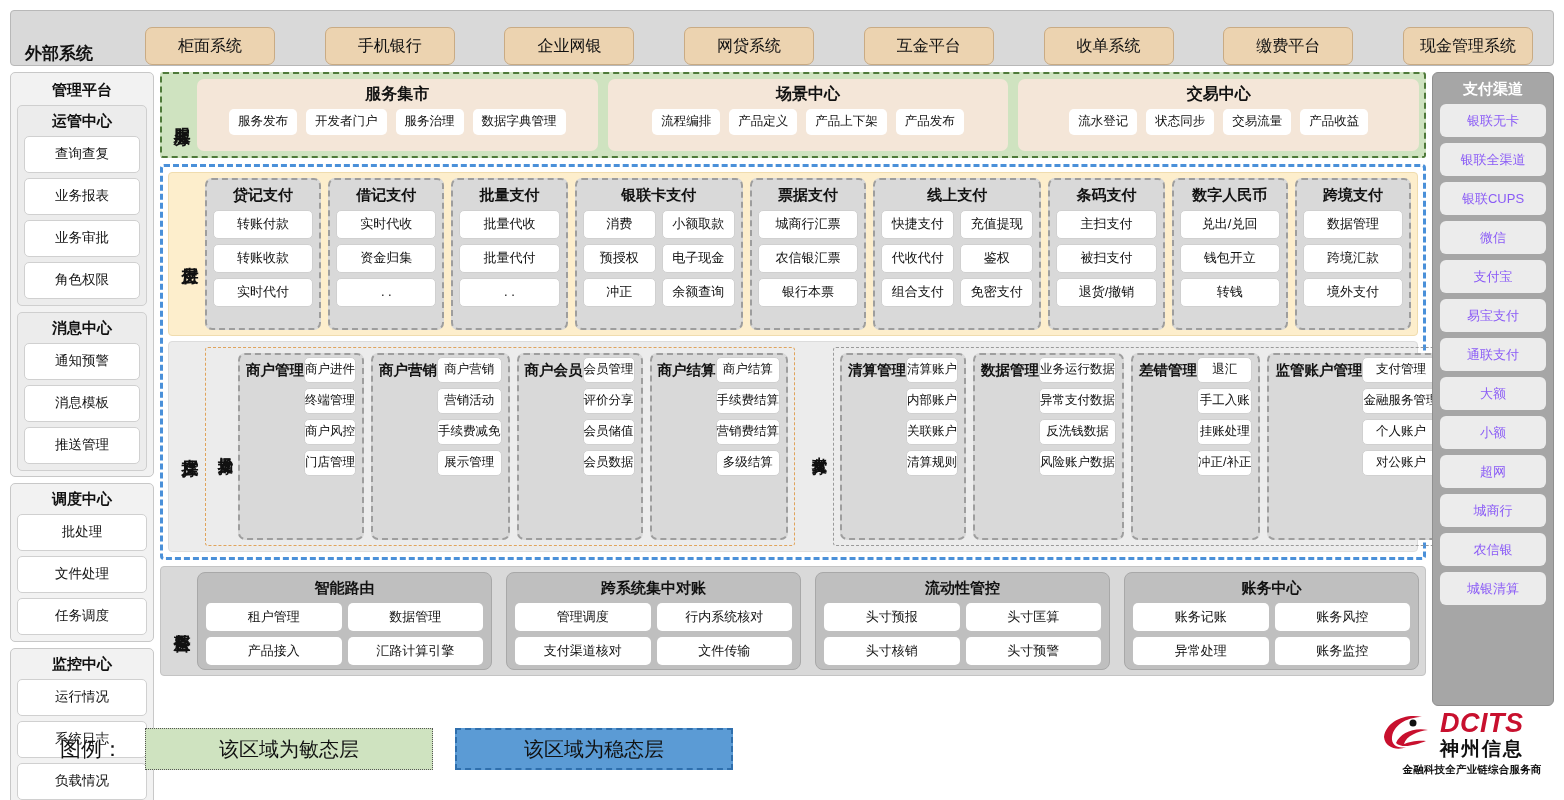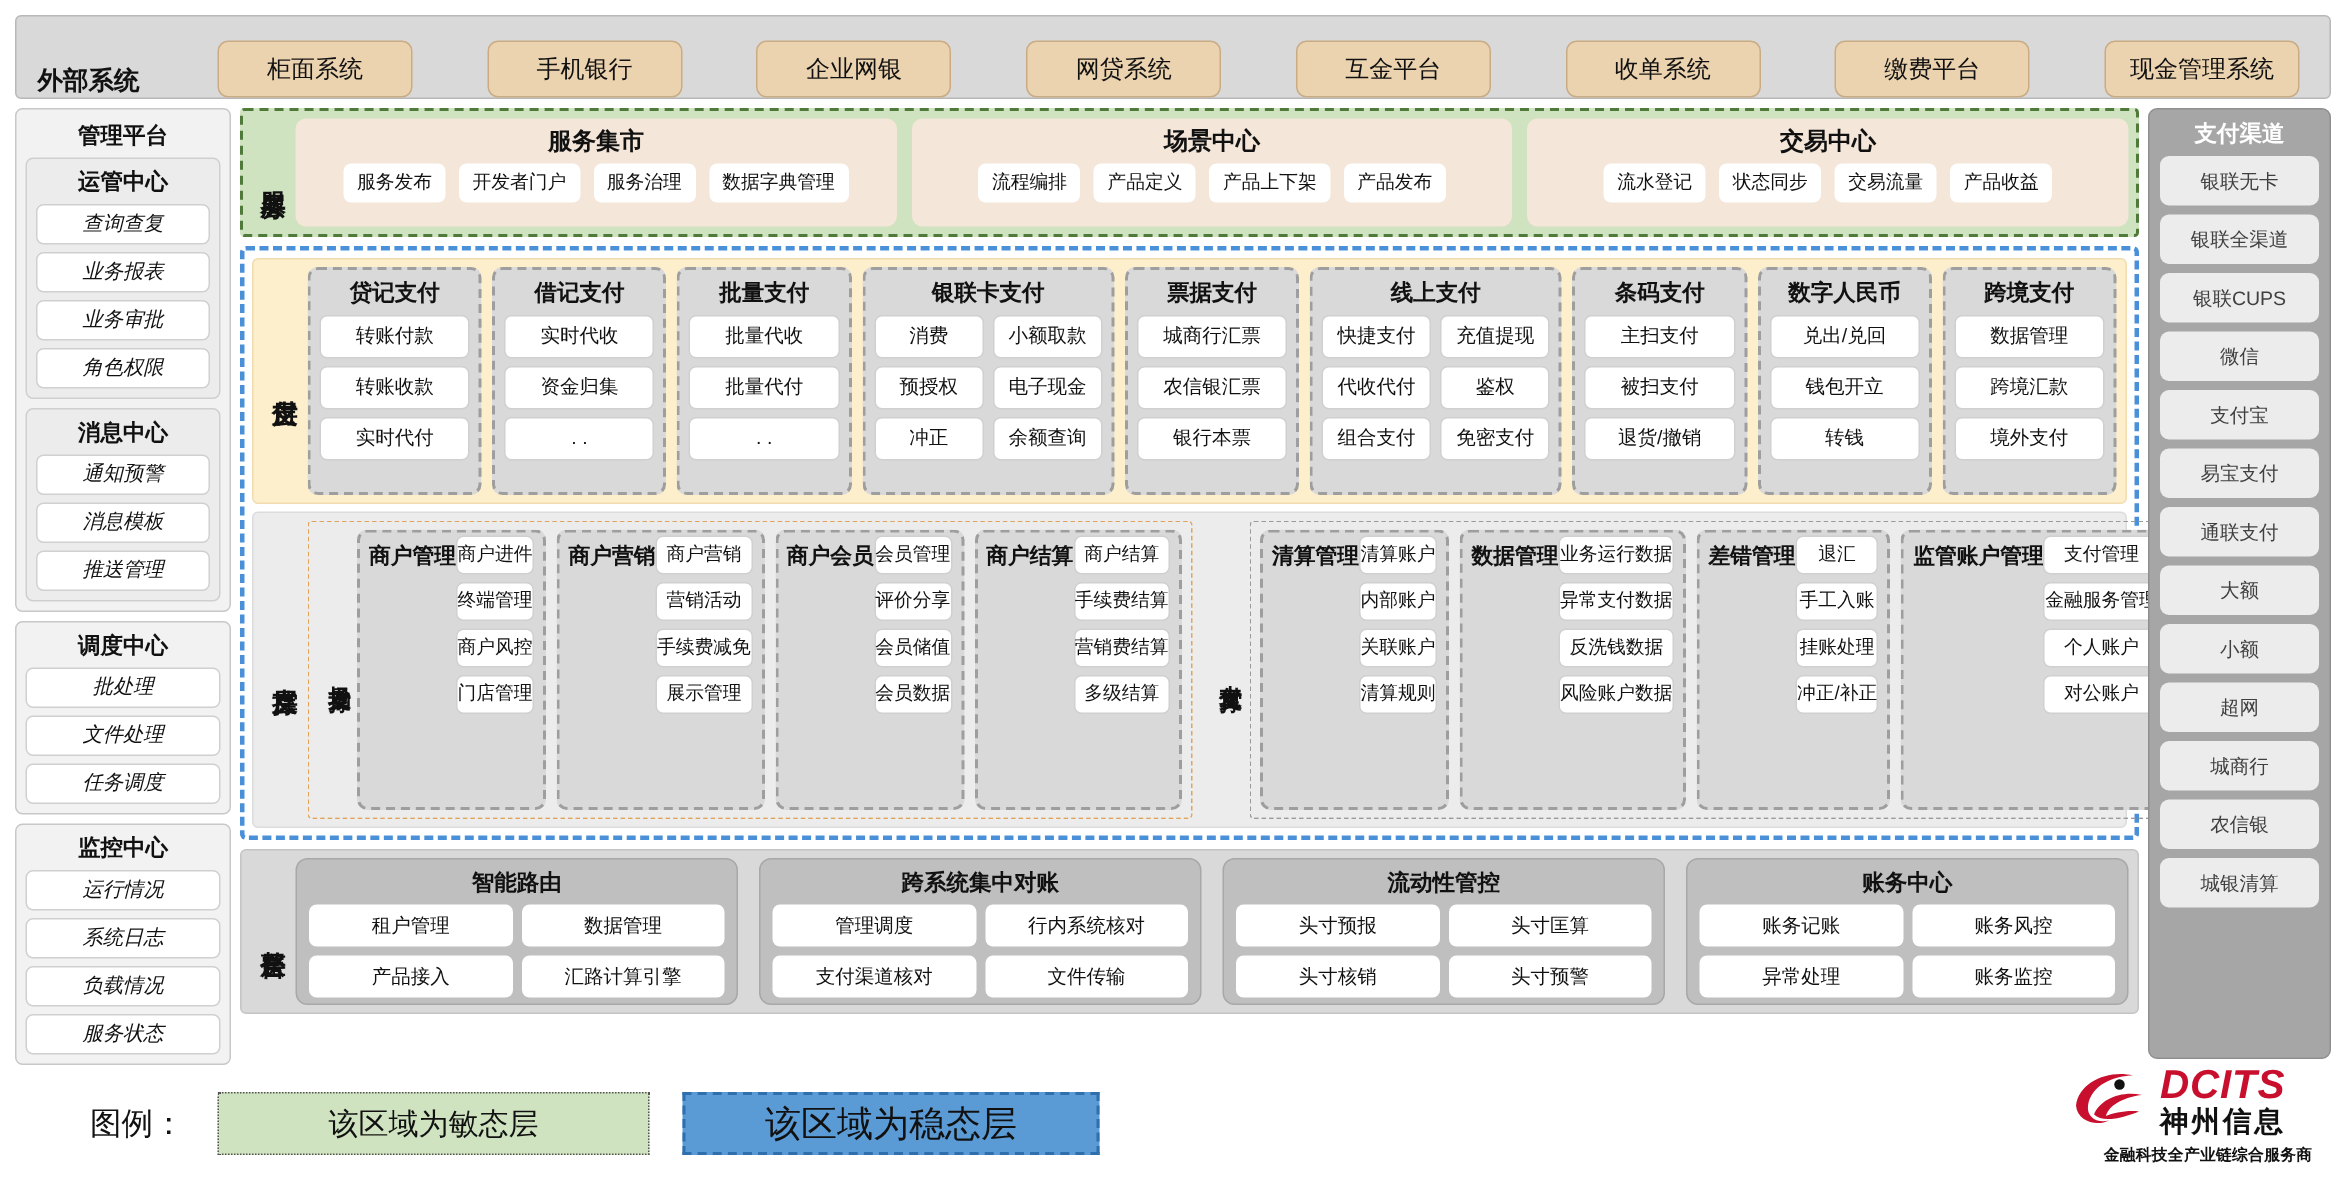--- a/index.html
+++ b/index.html
@@ -48,21 +48,21 @@
     padding:5px 6px; display:flex; flex-direction:column;
   }
   .mgmt-head { font-weight:bold; font-size:15px; text-align:center; padding:3px 0 5px; color:#111;}
   .mgmt-sub {
     background:#ececec; border:1px solid #cfcfcf; border-radius:5px;
     padding:4px 6px 6px; margin-bottom:6px;
   }
   .mgmt-sub:last-child { margin-bottom:0; }
   .mgmt-sub-head { font-weight:bold; font-size:15px; text-align:center; padding:2px 0 5px; color:#111;}
   .mgmt-chip {
-    height:27px; margin-bottom:5px; font-size:13.5px;font-style:italic;
+    height:37px; margin-bottom:5px; font-size:13.5px;
   }
   .mgmt-chip:last-child { margin-bottom:0; }
 
   
   .center { position:absolute; left:160px; top:72px; width:1266px; height:634px; }
 
   
   .svc-layer {
     height:86px; background:#cfe3c0; border:2px dashed #4f7a3a; border-radius:3px;
     display:flex; align-items:stretch; padding:5px;
@@ -144,35 +144,35 @@
 
   
   .chan {
     position:absolute; left:1432px; top:72px; width:122px; height:634px;
     background:#a6a6a6; border:1px solid #8f8f8f; border-radius:6px;
     padding:5px 7px; display:flex; flex-direction:column;
   }
   .chan-head { font-weight:bold; font-size:15px; color:#ffffff; text-align:center; padding:2px 0 5px; }
   .chan-chip {
     background:#ececec; border:none; border-radius:6px;
-    height:33px; margin-bottom:6px; font-size:13px; color:#404040;
+    height:33px; margin-bottom:6px; font-size:13px; color:#8b5cf6;
     display:flex; align-items:center; justify-content:center; white-space:nowrap;
   }
   .chan-chip:last-child { margin-bottom:0; }
 
   
   .legend { position:absolute; left:60px; top:728px; display:flex; align-items:center; gap:22px; }
   .legend-label { font-size:21px; color:#111; }
   .legend-green {
     background:#cfe3c0; border:1px dotted #555; width:288px; height:42px;
     display:flex; align-items:center; justify-content:center; font-size:20px; color:#111;
   }
   .legend-blue {
     background:#5b9bd5; border:2px dashed #2f6fad; width:278px; height:42px;
-    display:flex; align-items:center; justify-content:center; font-size:24px; color:#111;
+    display:flex; align-items:center; justify-content:center; font-size:20px; color:#111;
   }
 
   
   .logo { position:absolute; left:1380px; top:710px; width:184px; height:84px; }
   .logo-row { display:flex; align-items:center; gap:4px; }
   .logo-text { display:flex; flex-direction:column; line-height:1; }
   .logo-en { font-weight:bold; font-size:27px; color:#c8102e; letter-spacing:0.5px; font-style:italic;}
   .logo-cn { font-weight:bold; font-size:19px; color:#111; letter-spacing:2px; margin-top:2px;}
   .logo-tag { font-size:10.5px; font-weight:bold; color:#111; margin-top:5px; text-align:center; letter-spacing:0.2px;}
 </style>

